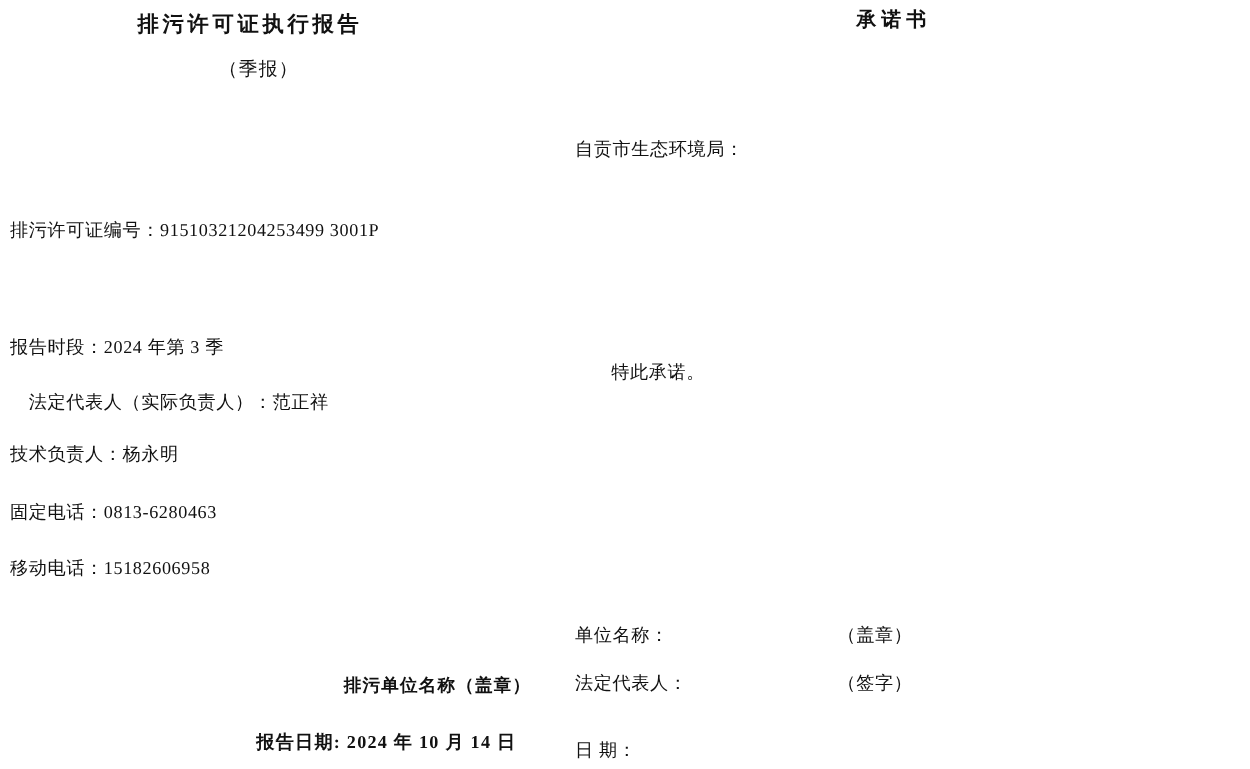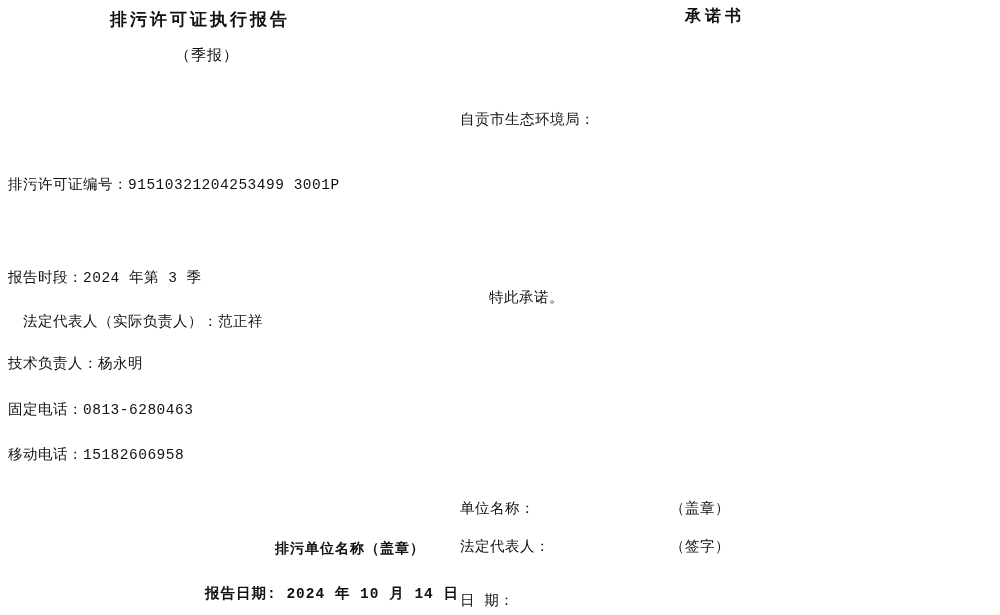--- a/index.html
+++ b/index.html
@@ -11,21 +11,20 @@
     height: 615px;
     background: #ffffff;
     font-family: "Liberation Serif", "DejaVu Serif", serif;
     color: #111111;
     overflow: hidden;
   }
   .page {
     position: relative;
     width: 1000px;
     height: 615px;
-    font-family: Liberation Mono, monospace;
   }
   .col-left {
     position: absolute;
     left: 0;
     top: 0;
     width: 460px;
     height: 615px;
   }
   .col-right {
     position: absolute;

